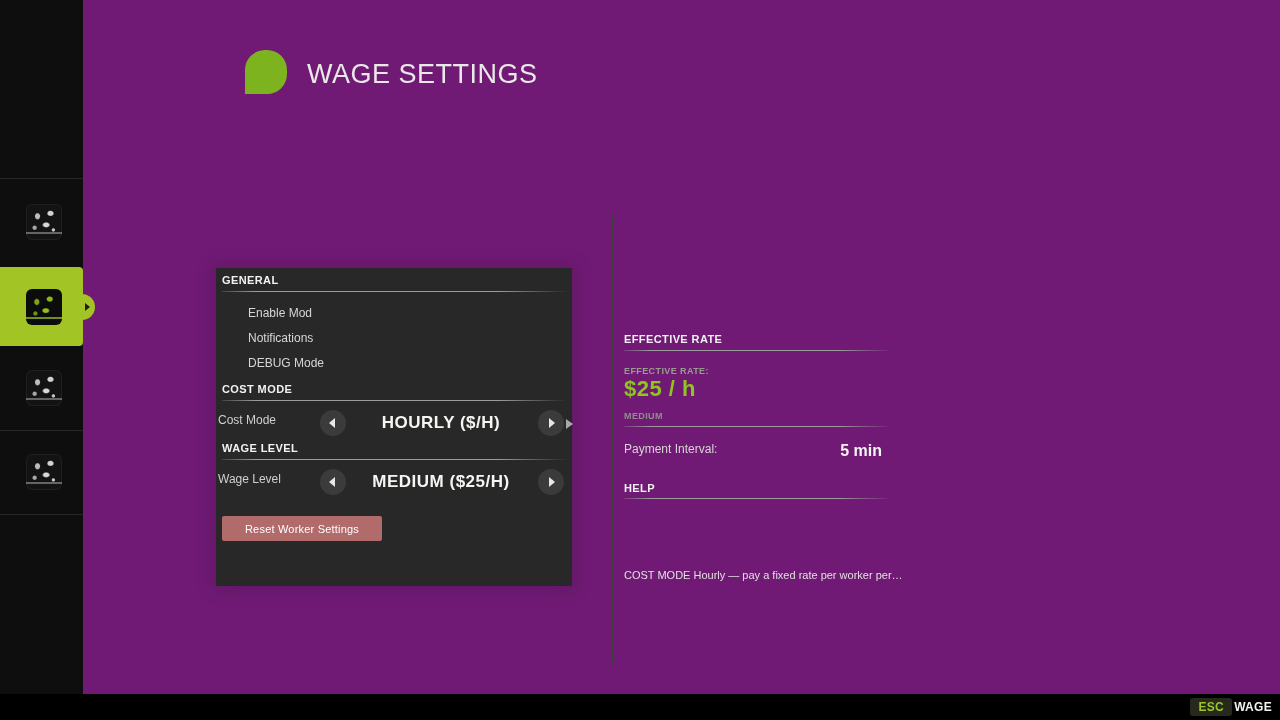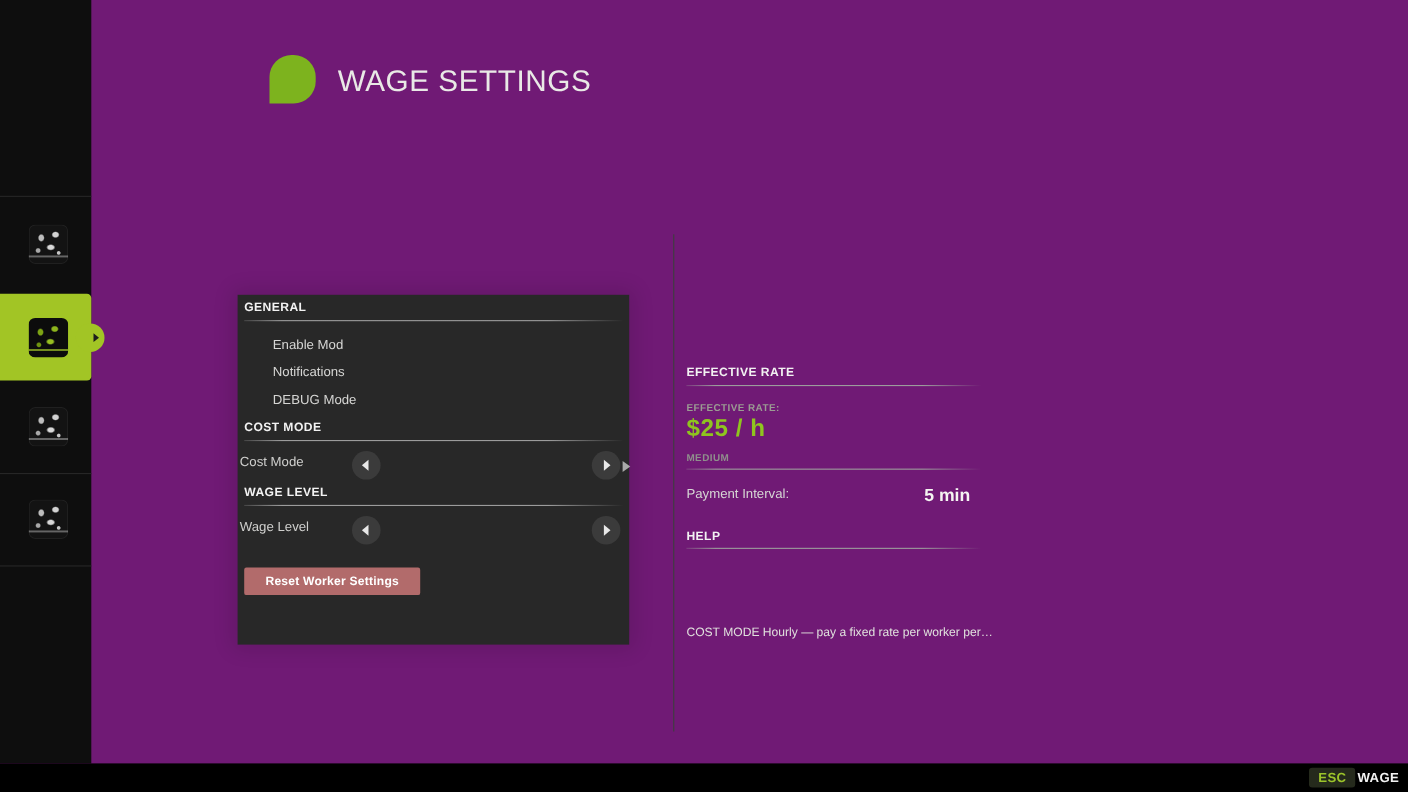--- a/index.html
+++ b/index.html
@@ -85,21 +85,21 @@
     border-right:6px solid #e8e8e8;border-top:5px solid transparent;border-bottom:5px solid transparent;
   }
   .arrow-btn .tri-right{
     position:absolute;left:11px;top:8px;width:0;height:0;
     border-left:6px solid #e8e8e8;border-top:5px solid transparent;border-bottom:5px solid transparent;
   }
   #reset-button{
     position:absolute;left:222px;top:516px;width:160px;height:25px;
     background:#b26b6b;border:none;border-radius:2px;cursor:pointer;
     font-family:"Liberation Sans",sans-serif;
-    font-size:11px;font-weight:bold;color:#ffffff;letter-spacing:.2px;
+    font-size:11px;font-weight:normal;color:#ffffff;letter-spacing:.2px;
   }
   #mouse-cursor{
     position:absolute;left:566px;top:419px;width:0;height:0;
     border-left:7px solid #a9a9a9;border-top:5px solid transparent;border-bottom:5px solid transparent;
   }
   
   #v-divider{position:absolute;left:612px;top:213px;width:1px;height:452px;background:#3e3e3e;}
   #info-panel{position:absolute;left:624px;top:325px;width:268px;}
   .info-abs{position:absolute;}
   #effective-rate-label{font-size:9px;font-weight:bold;letter-spacing:.4px;color:#9b9b93;}
@@ -159,31 +159,33 @@
   <div class="option-label" style="left:248px;top:331px">Notifications</div>
   <div class="option-label" style="left:248px;top:356px">DEBUG Mode</div>
 
   <div class="section-header" style="left:222px;top:383px">COST MODE</div>
   <div class="hline" style="left:222px;top:400px;width:345px"></div>
 
   <div class="ctl-label" style="left:218px;top:413px">Cost Mode</div>
   <button class="arrow-btn" style="left:320px;top:410px">
     <span class="tri-left"></span>
   </button>
+  <div class="ctl-value" style="left:346px;top:413px">HOURLY ($/H)</div>
   <button class="arrow-btn" style="left:538px;top:410px">
     <span class="tri-right"></span>
   </button>
 
   <div class="section-header" style="left:222px;top:442px">WAGE LEVEL</div>
   <div class="hline" style="left:222px;top:459px;width:345px"></div>
 
   <div class="ctl-label" style="left:218px;top:472px">Wage Level</div>
   <button class="arrow-btn" style="left:320px;top:469px">
     <span class="tri-left"></span>
   </button>
+  <div class="ctl-value" style="left:346px;top:472px">MEDIUM ($25/H)</div>
   <button class="arrow-btn" style="left:538px;top:469px">
     <span class="tri-right"></span>
   </button>
 
   <button id="reset-button">Reset Worker Settings</button>
 
   <div id="mouse-cursor"></div>
 
   <div id="v-divider"></div>
 

